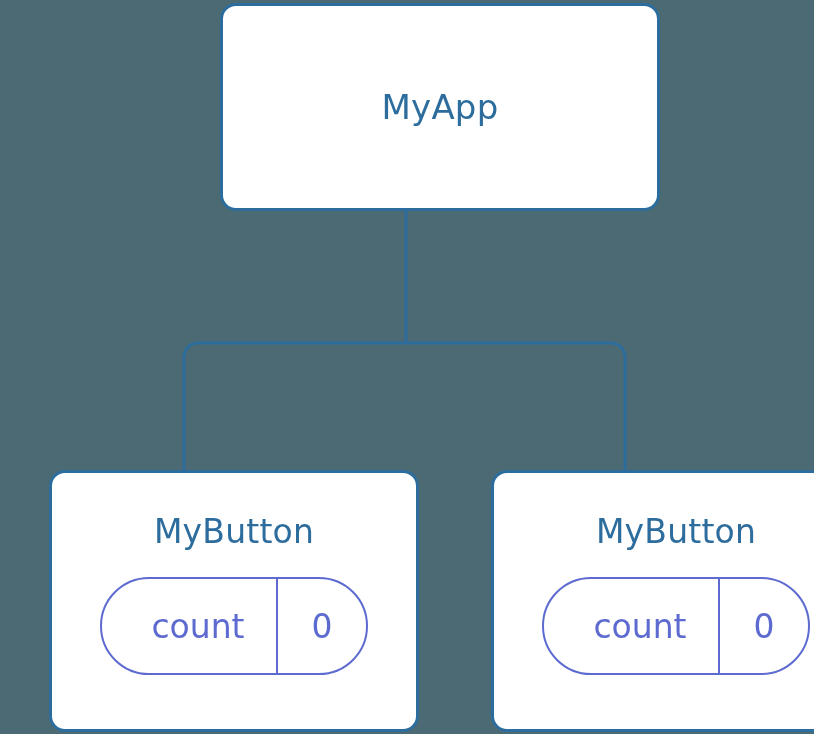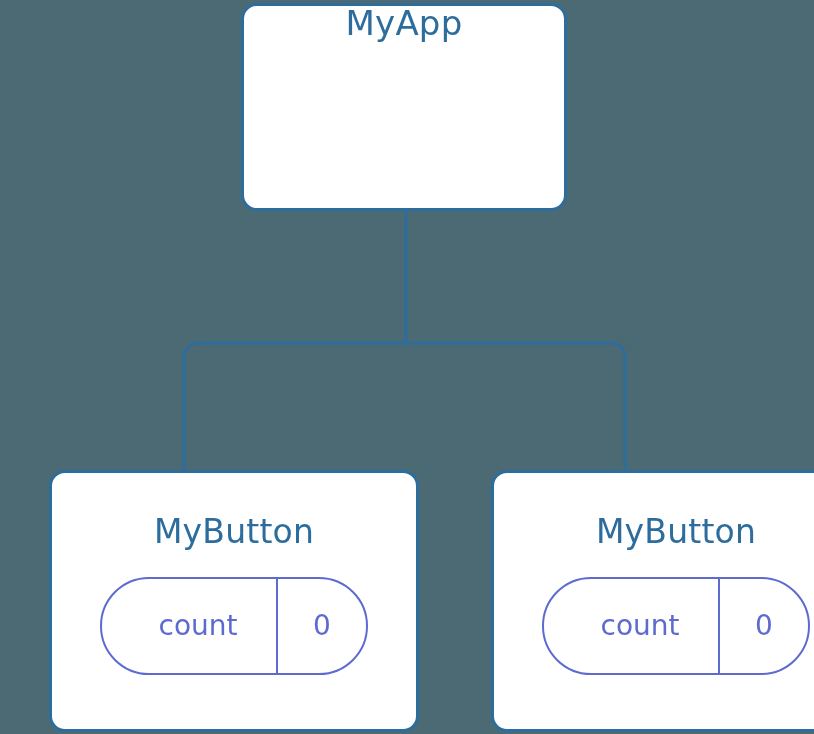--- a/index.html
+++ b/index.html
@@ -41,24 +41,23 @@
     z-index: 2;
     display: flex;
     flex-direction: column;
     align-items: center;
   }
 
   
   .node--root {
     left: 220px;
     top: 3px;
-    width: 326px;
+    width: 440px;
     height: 208px;
-    justify-content: flex-start;
-    margin-left: 21px;
+    justify-content: center;
   }
 
   
   .node--leaf {
     top: 470px;
     width: 370px;
     height: 262px;
     justify-content: flex-start;
     padding-top: 42px;
     margin-left: 48px;
@@ -89,21 +88,21 @@
     align-items: stretch;
     background: #ffffff;
     overflow: hidden;
   }
   .state-key,
   .state-val {
     display: flex;
     align-items: center;
     justify-content: center;
     color: #5d6bd0;
-    font-size: 28px;
+    font-size: 33px;
     line-height: 1;
     white-space: nowrap;
   }
   .state-key {
     width: 174px;
     padding-left: 18px;
     box-sizing: border-box;
   }
   .state-val {
     width: 90px;

